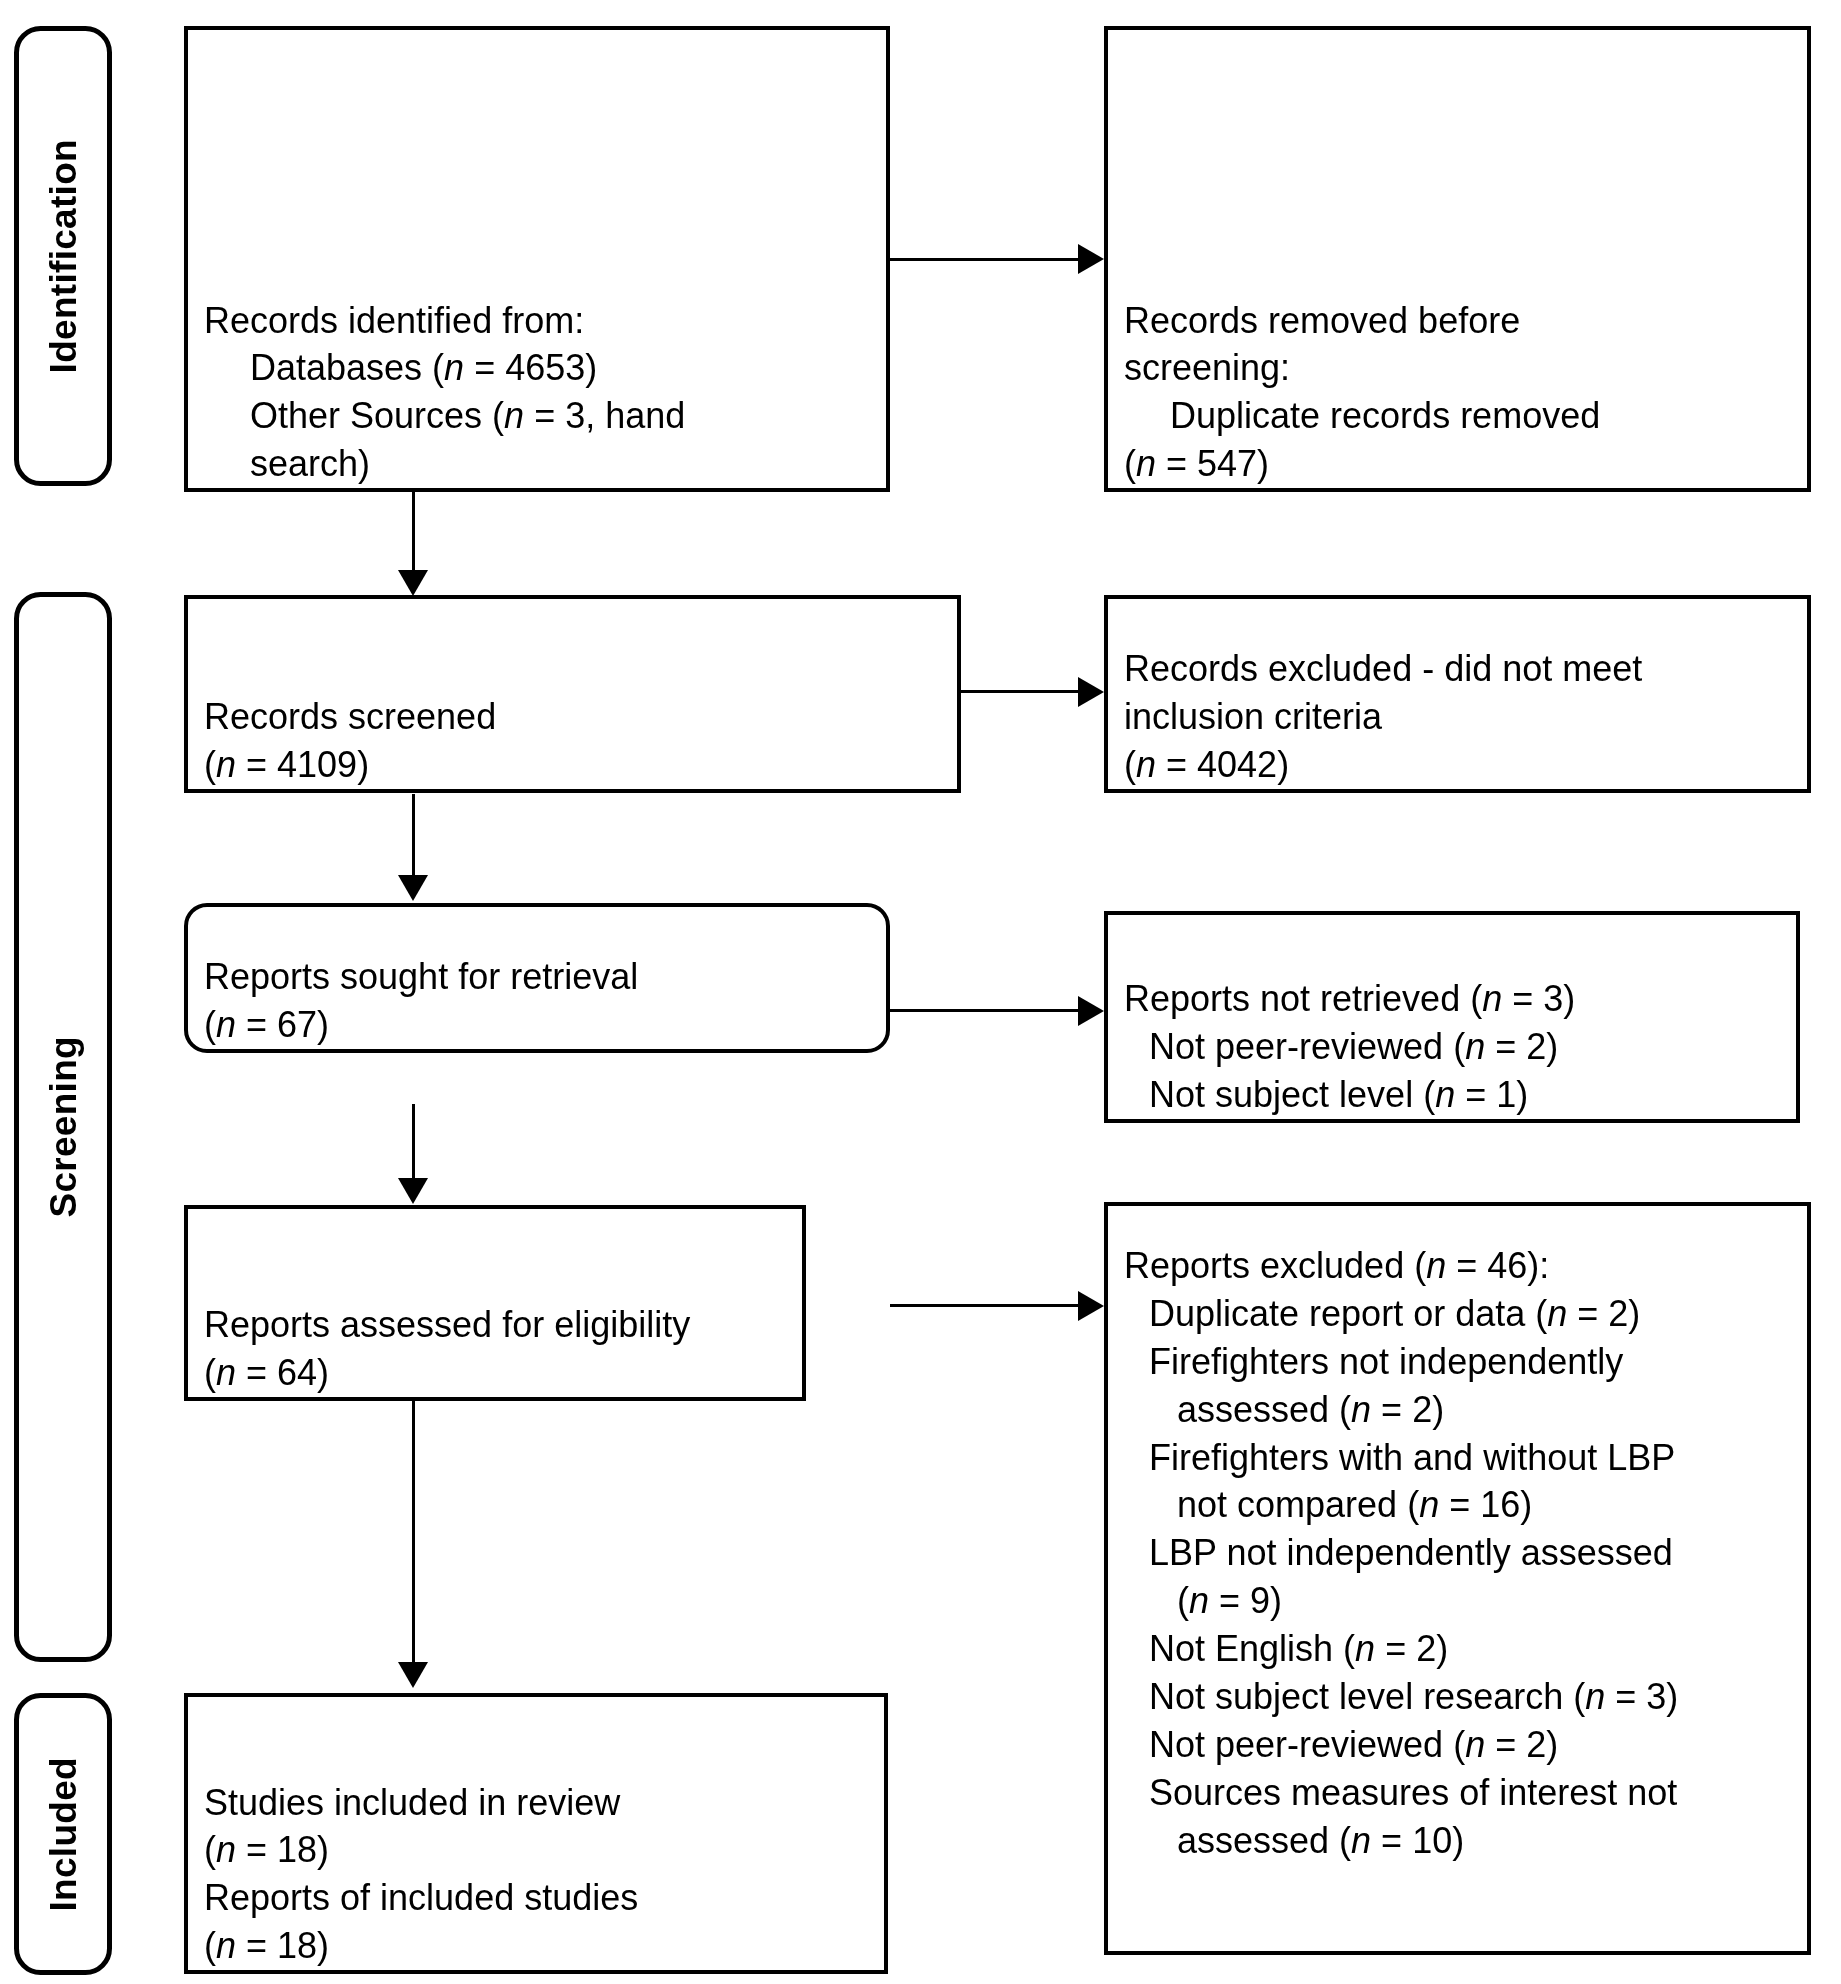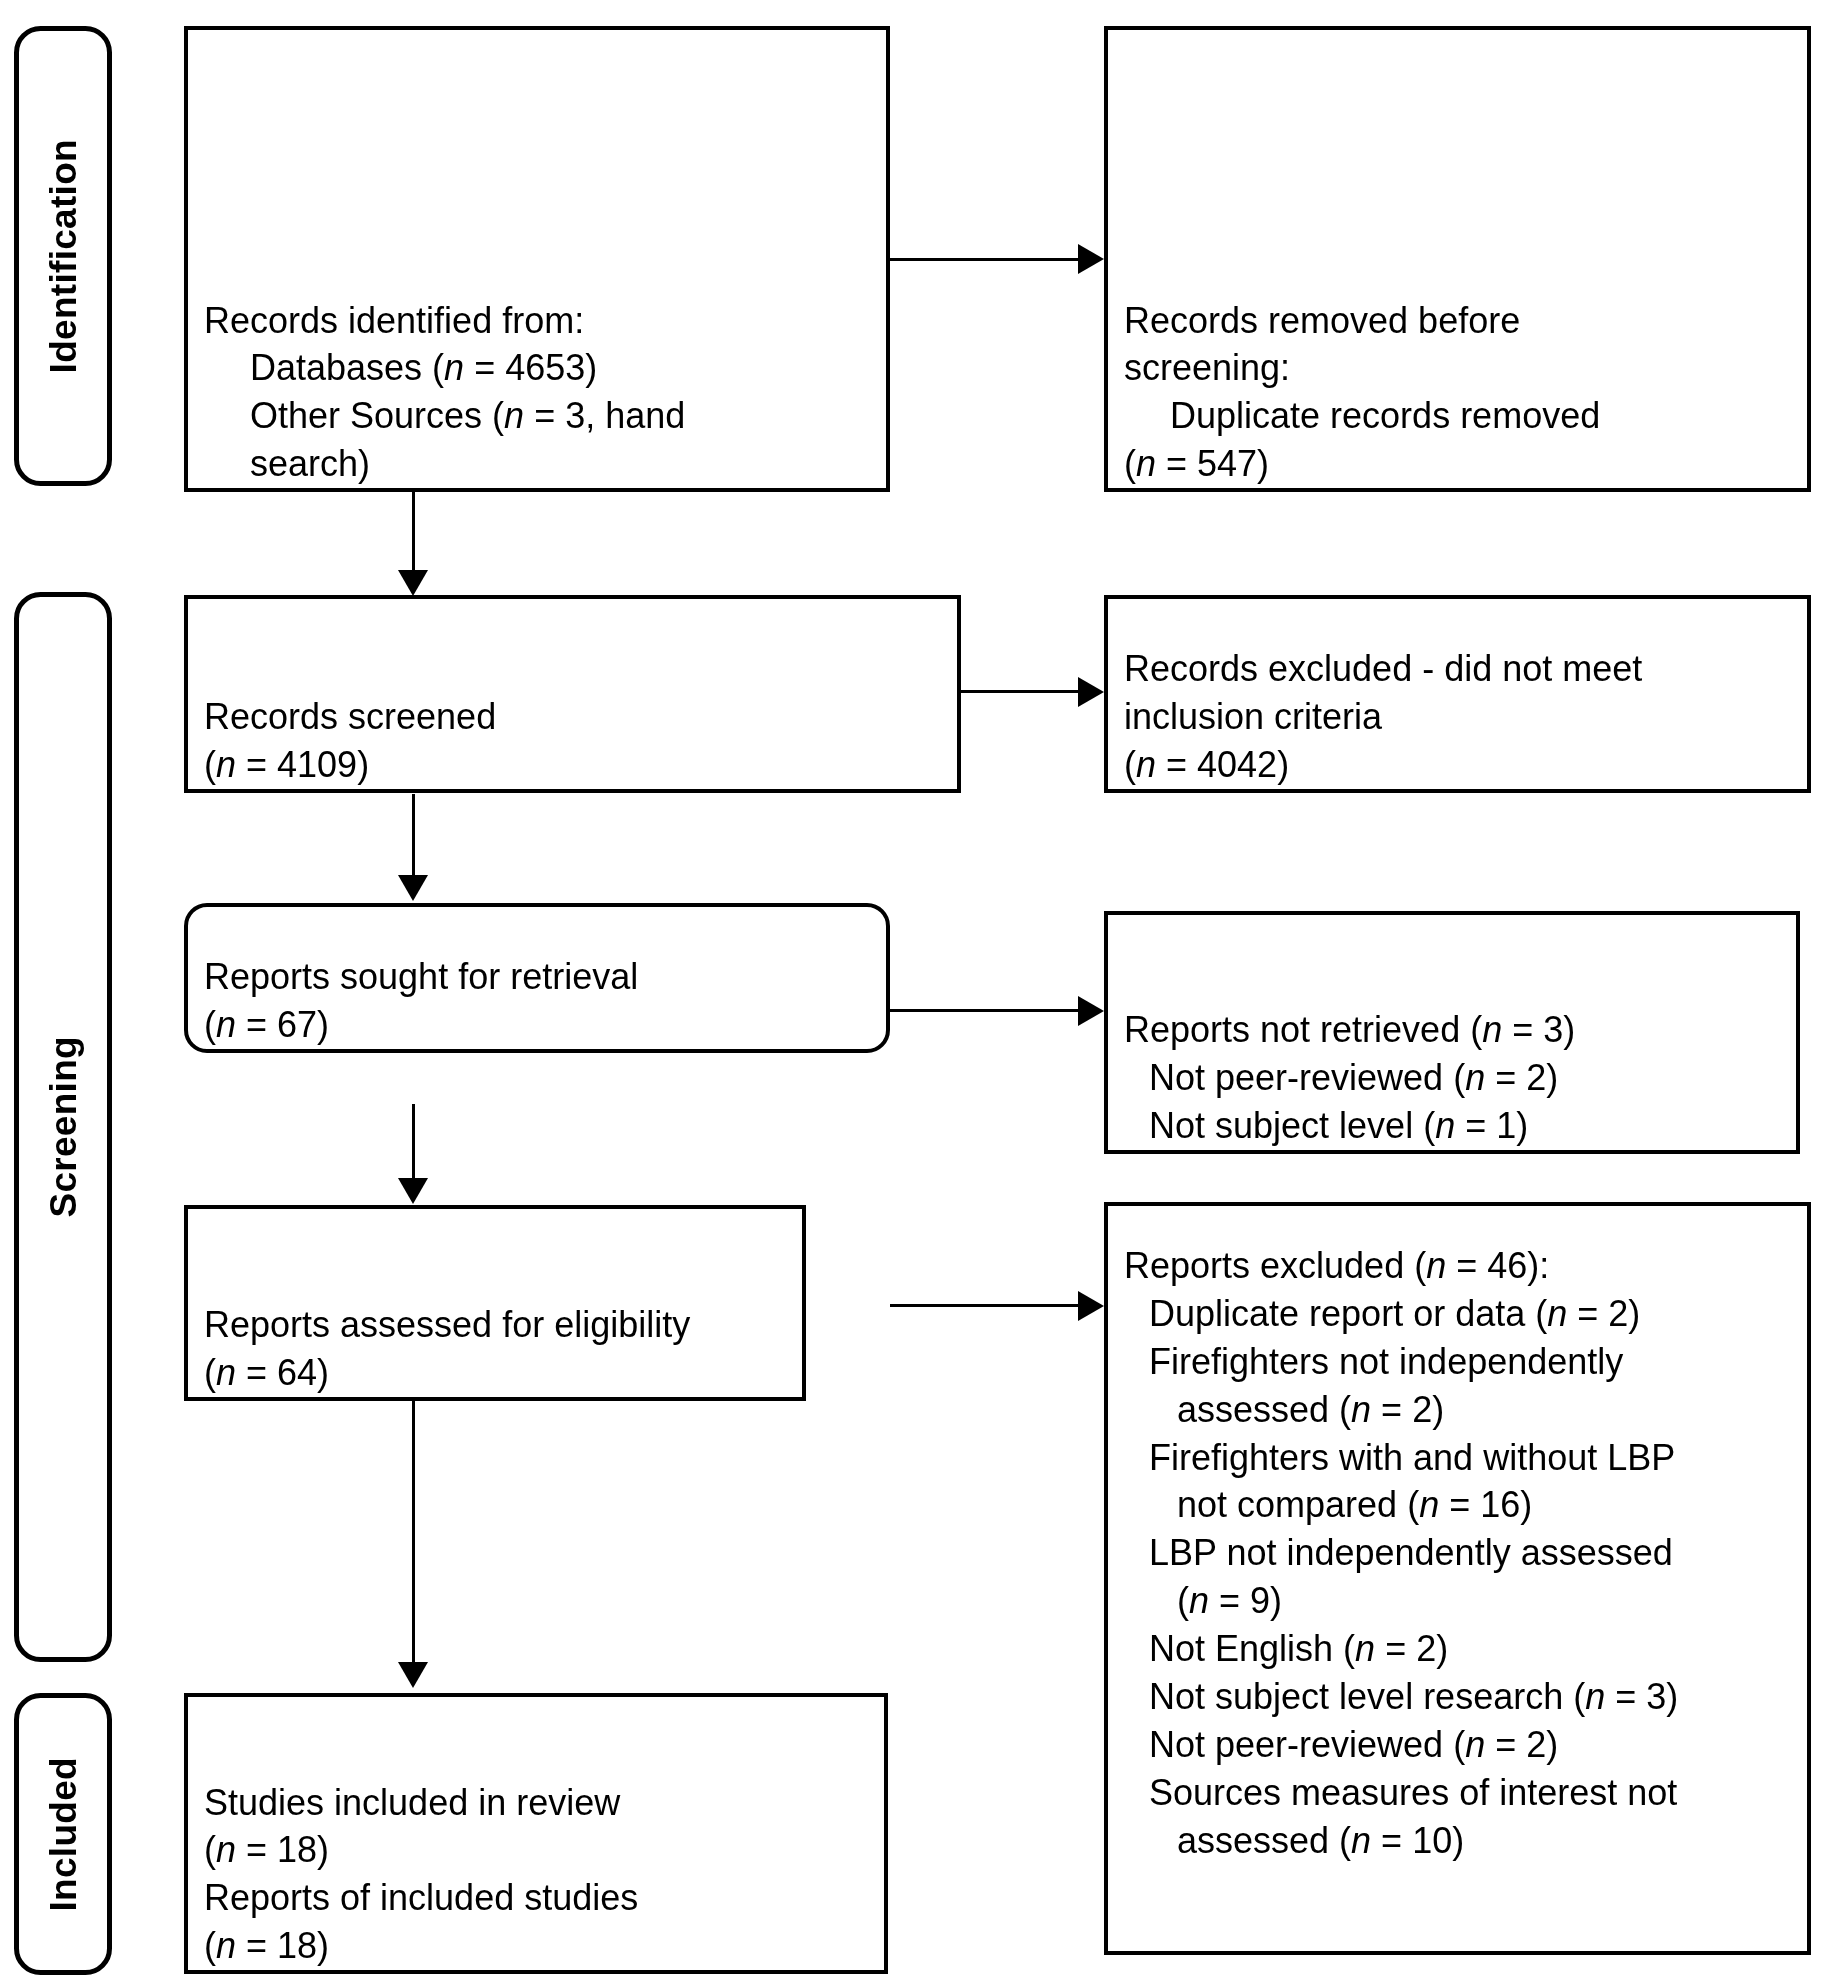--- a/index.html
+++ b/index.html
@@ -136,21 +136,21 @@
     </div>
   </div>
 
   <div class="box" style="left:184px;top:903px;width:706px;height:150px;border-radius:23px;">
     <div class="box-inner">
       <div class="line">Reports sought for retrieval</div>
       <div class="line"><span>(</span><i>n</i><span> = 67)</span></div>
     </div>
   </div>
 
-  <div class="box" style="left:1104px;top:911px;width:696px;height:243px;">
+  <div class="box" style="left:1104px;top:911px;width:696px;height:212px;">
     <div class="box-inner">
       <div class="line"><span>Reports not retrieved (</span><i>n</i><span> = 3)</span></div>
       <div class="line ind2"><span>Not peer-reviewed (</span><i>n</i><span> = 2)</span></div>
       <div class="line ind2"><span>Not subject level (</span><i>n</i><span> = 1)</span></div>
     </div>
   </div>
 
   <div class="box" style="left:184px;top:1205px;width:622px;height:196px;">
     <div class="box-inner">
       <div class="line">Reports assessed for eligibility</div>

